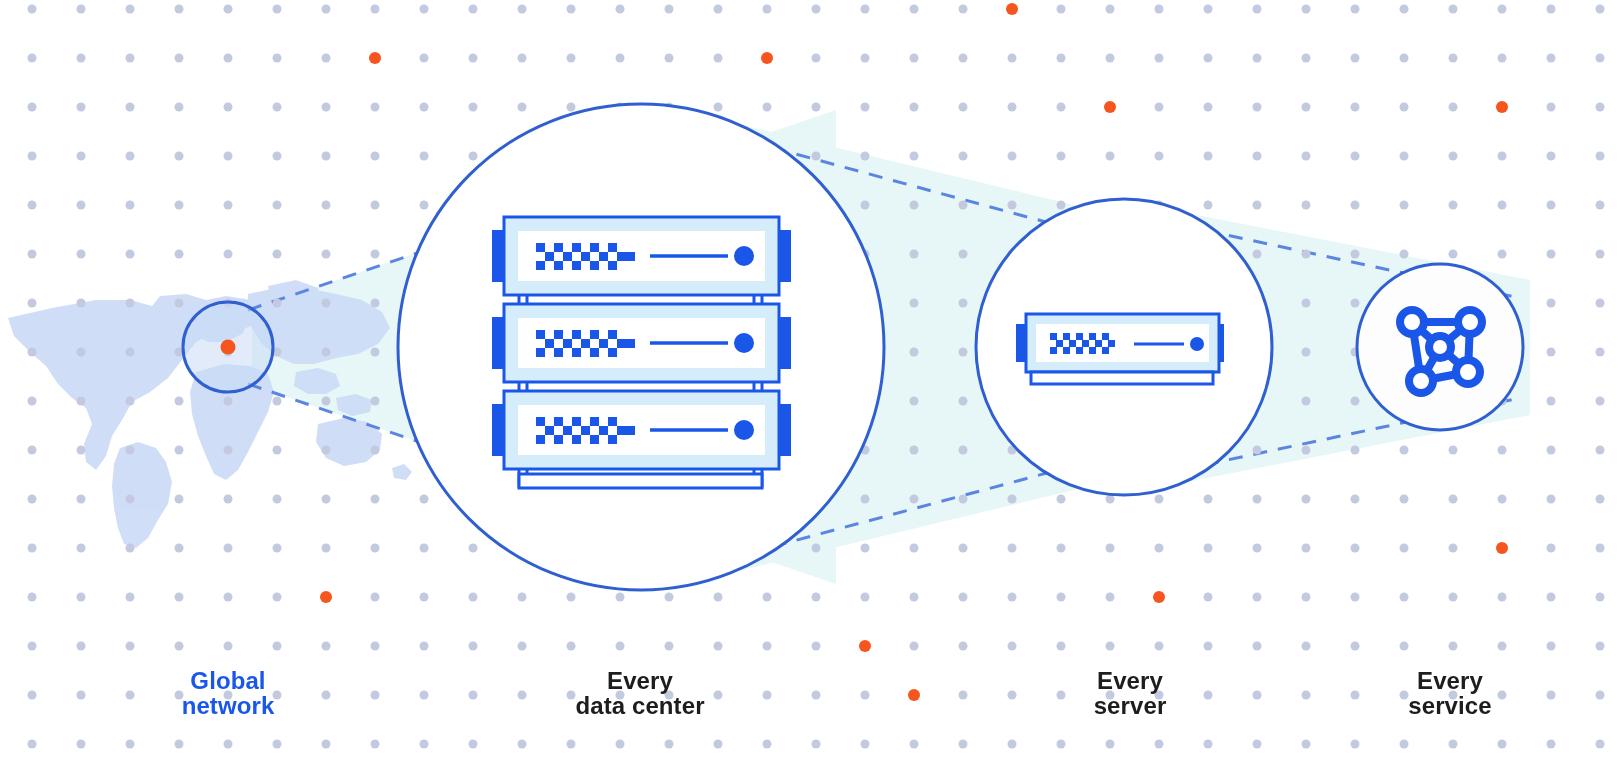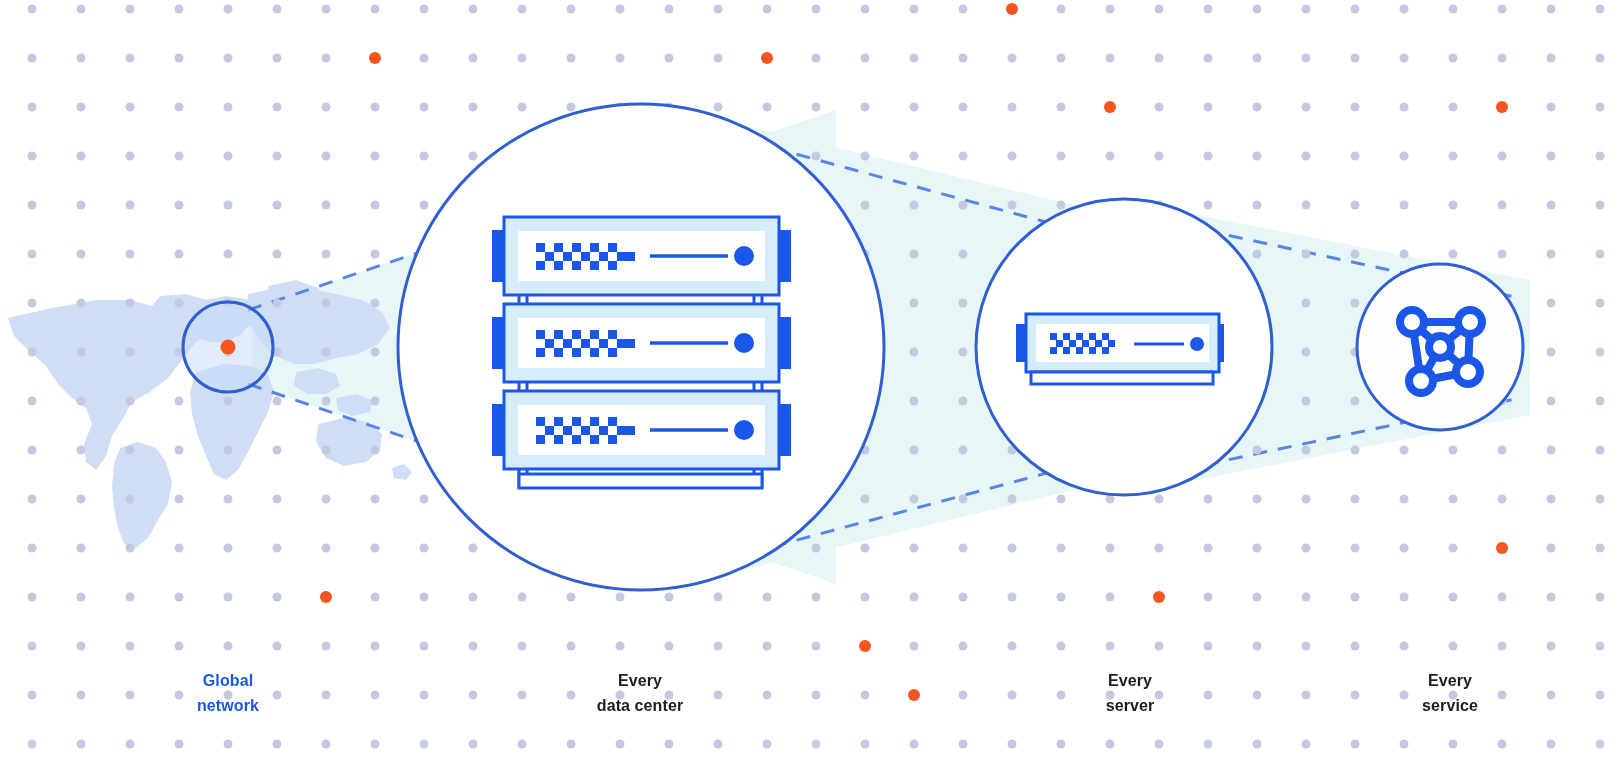--- a/index.html
+++ b/index.html
@@ -27,21 +27,21 @@
     position: absolute;
     left: 0;
     top: 0;
     width: 1620px;
     height: 782px;
     pointer-events: none;
   }
   .stage-label {
     position: absolute;
     text-align: center;
-    font-size: 16px;
+    font-size: 24px;
     line-height: 25px;
     font-weight: 700;
     color: #1d1d1f;
     white-space: pre-line;
     letter-spacing: 0.1px;
   }
   .stage-label.accent {
     color: #1a57e8;
   }
   #label-global   { left: 128px;  top: 668px; width: 200px; }

